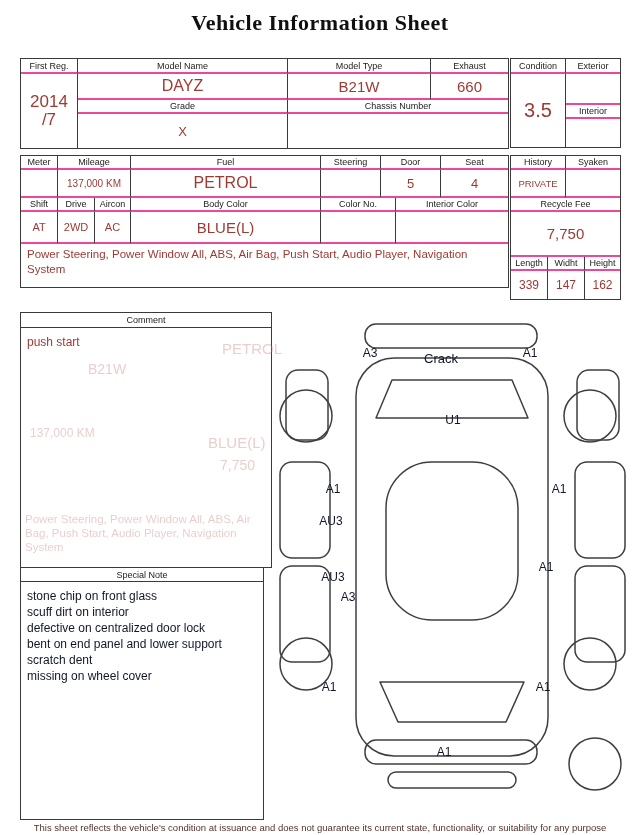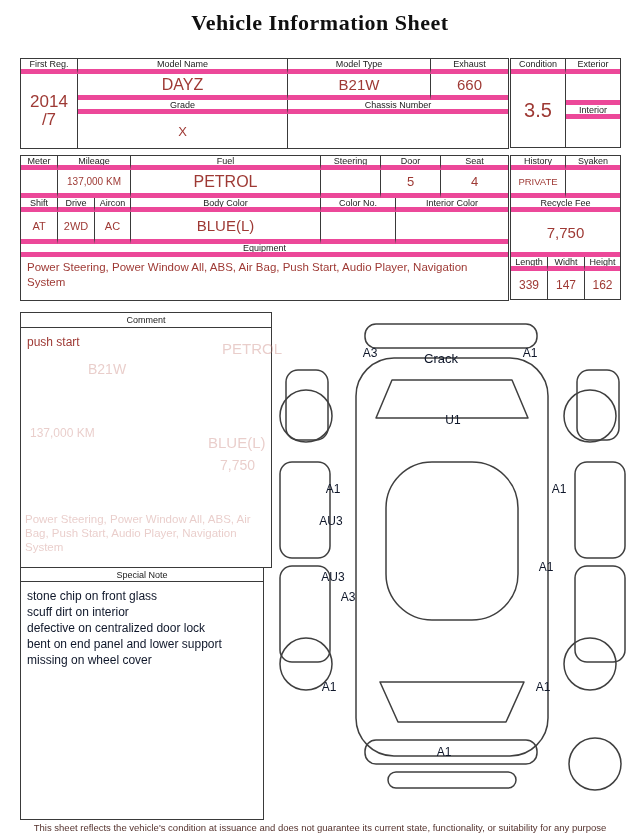--- a/index.html
+++ b/index.html
@@ -4,21 +4,21 @@
 <style>
   *{box-sizing:border-box;margin:0;padding:0}
   html,body{background:#ffffff}
   .page{position:relative;width:640px;height:835px;background:#fff;
         font-family:"Liberation Sans",sans-serif;overflow:hidden}
   .title{position:absolute;top:10px;left:0;width:100%;text-align:center;
          font-family:"Liberation Serif",serif;font-size:22px;font-weight:700;color:#101010;letter-spacing:.5px}
   .box{position:absolute;border:1px solid #3a3a3a;background:#fff}
   .grid{display:grid}
   .row{display:flex}
-  .cell{border-right:1px solid #3a3a3a;border-bottom:5px solid #ec4899;
+  .cell{border-right:1px solid #3a3a3a;border-bottom:2px solid #ec4899;
         display:flex;align-items:center;justify-content:center;overflow:hidden;text-align:center}
   .nr{border-right:none}
   .nb{border-bottom:none}
   .hdr{font-size:9px;color:#222}
   .val{color:#9e3934}
   .pre{white-space:pre-line;line-height:1.05}
   .fs10{font-size:10px}.fs11{font-size:11px}.fs12{font-size:12px}.fs13{font-size:13px}
   .fs14{font-size:14px}.fs15{font-size:15px}.fs16{font-size:16px}.fs17{font-size:17px}.fs20{font-size:20px}
   .subhdr{height:15px;border-bottom:1px solid #3a3a3a;display:flex;align-items:center;justify-content:center;
           font-size:9px;color:#222}
@@ -89,23 +89,20 @@
       <div class="cell hdr nr" style="width:112px">Interior Color</div>
     </div>
     <div class="row" style="height:32px">
       <div class="cell val fs11" style="width:37px">AT</div>
       <div class="cell val fs11" style="width:37px">2WD</div>
       <div class="cell val fs11" style="width:36px">AC</div>
       <div class="cell val fs15" style="width:190px">BLUE(L)</div>
       <div class="cell val fs12" style="width:75px"></div>
       <div class="cell val fs12 nr" style="width:112px"></div>
     </div>
-    <div class="row" style="height:13px">
-      <div class="cell hdr nr" style="width:487px">Equipment</div>
-    </div>
     <div class="row" style="height:43px">
       <div class="cell equip nr nb" style="width:487px">Power Steering, Power Window  All, ABS, Air Bag, Push Start, Audio Player, Navigation System</div>
     </div>
   </div>
 
   <div class="box" style="left:510px;top:155px;width:111px">
     <div class="row" style="height:14px">
       <div class="cell hdr" style="width:55px">History</div>
       <div class="cell hdr nr" style="width:54px">Syaken</div>
     </div>
@@ -136,20 +133,21 @@
     <div class="comment-body">push start</div>
   </div>
 
   <div class="box" style="left:20px;top:567px;width:244px;height:253px">
     <div class="subhdr" style="height:14px">Special Note</div>
     <div style="padding:6px 6px">
       <div class="note-line">stone chip on front glass</div>
       <div class="note-line">scuff dirt on interior</div>
       <div class="note-line">defective on centralized door lock</div>
       <div class="note-line">bent on end panel and lower support</div>
+      <div class="note-line">scratch dent</div>
       <div class="note-line">missing on wheel cover</div>
     </div>
   </div>
 
   <div style="position:absolute;left:270px;top:312px;width:365px;height:500px">
     <svg viewBox="0 0 365 500" width="365" height="500" style="position:absolute;left:0;top:0">
       <g fill="none" stroke="#3f3f3f" stroke-width="1.5" stroke-linejoin="round">
         <rect x="95" y="12" width="172" height="24" rx="11"></rect>
         <rect x="86" y="46" width="192" height="398" rx="38"></rect>
         <path d="M122,68 L242,68 L258,106 L106,106 Z"></path>

